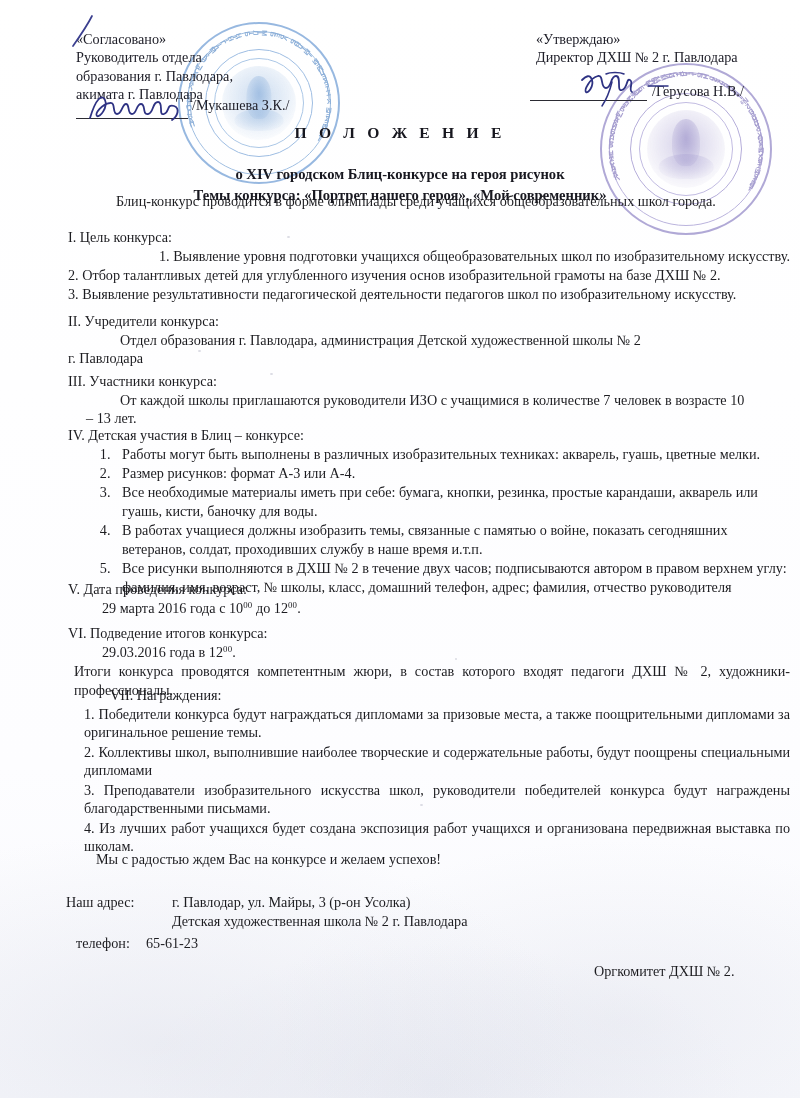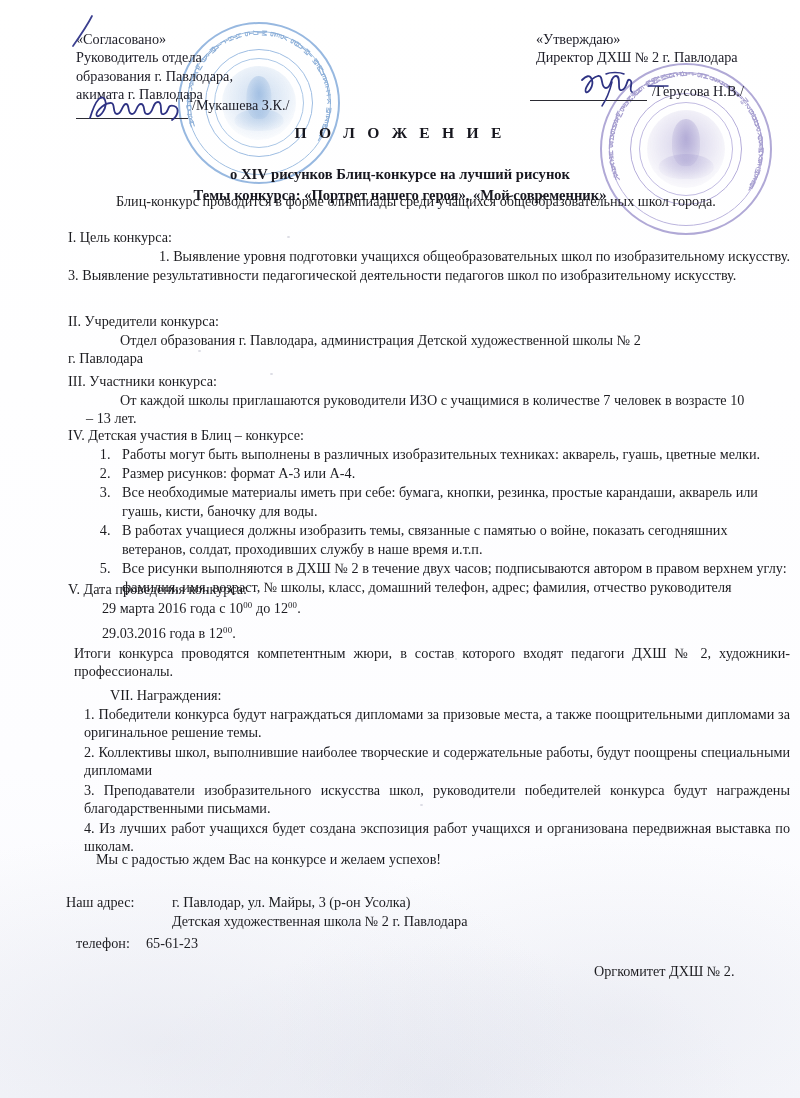--- a/index.html
+++ b/index.html
@@ -455,29 +455,30 @@
     <path d="M6 12 C10 8, 14 6, 16 12 C18 18, 12 26, 10 24 C8 22, 14 10, 22 8
              C28 7, 24 20, 30 20 C36 20, 34 8, 40 8 C46 8, 40 24, 46 22
              C52 20, 50 10, 54 12 C58 14, 52 22, 56 24" stroke="#2e3283" stroke-width="1.8" fill="none" stroke-linecap="round" stroke-linejoin="round"></path>
     <path d="M30 6 C34 4, 44 4, 48 6" stroke="#2e3283" stroke-width="1.6" fill="none" stroke-linecap="round"></path>
     <path d="M36 14 C34 22, 30 32, 26 38" stroke="#2e3283" stroke-width="1.5" fill="none" stroke-linecap="round"></path>
     <path d="M72 18 L92 18" stroke="#2e3283" stroke-width="1.5" fill="none" stroke-linecap="round"></path>
   </svg>
 
   <div class="doc-title">П О Л О Ж Е Н И Е</div>
   <div class="subtitle">
-    <div>о XIV  рисунков Блиц-конкурсе на лучший рисунок</div>
+    <div>о XIV  городском Блиц-конкурсе на героя рисунок</div>
     <div>Темы конкурса: «Портрет нашего героя», «Мой современник»</div>
   </div>
   <div class="intro">Блиц-конкурс проводится в форме олимпиады среди учащихся общеобразовательных школ города.</div>
 
   <div class="sec" style="top:228px;">
     <span class="h">I. Цель конкурса:</span>
     <ol class="list" style="padding-left:0; list-style:none;">
       <li style="padding-left:0;text-align:right;">1. <span>Выявление уровня подготовки учащихся общеобразовательных школ по изобразительному искусству.</span></li>
+      <li style="padding-left:0;">2. <span>Отбор талантливых детей для углубленного изучения основ изобразительной грамоты на базе ДХШ  № 2.</span></li>
       <li style="padding-left:0; text-indent:0;">3. <span>Выявление  результативности педагогической деятельности педагогов школ по изобразительному искусству.</span></li>
     </ol>
   </div>
 
   <div class="sec" style="top:312px;">
     <span class="h">II. Учредители конкурса:</span>
     <span class="ind">Отдел образования г. Павлодара, администрация Детской художественной школы № 2</span>
     <span class="ln">г. Павлодара</span>
   </div>
 
@@ -497,20 +498,21 @@
       <li>Все рисунки выполняются в ДХШ № 2 в течение двух часов; подписываются автором в правом верхнем углу: фамилия, имя, возраст, № школы, класс, домашний телефон, адрес; фамилия, отчество руководителя</li>
     </ol>
   </div>
 
   <div class="sec" style="top:580px;">
     <span class="h">V. Дата проведения конкурса:</span>
     <span class="ind" style="padding-left:34px;"><span>29 марта 2016 года с 10</span><sup>00</sup><span> до 12</span><sup>00</sup><span>.</span></span>
   </div>
 
   <div class="sec" style="top:624px;">
+    <span class="h">VI. Подведение итогов конкурса:</span>
     <span class="ind" style="padding-left:34px;"><span>29.03.2016 года в 12</span><sup>00</sup><span>.</span></span>
     <span class="ln" style="display:block; text-align:justify; padding-left:6px; margin-top:1px;">Итоги конкурса  проводятся  компетентным жюри, в состав которого  входят педагоги ДХШ № 2, художники-профессионалы.</span>
   </div>
 
   <div class="sec" style="top:686px;">
     <span class="h" style="padding-left:8px;margin-left:34px;">VII. Награждения:</span>
     <ul class="man-list">
       <li>1. Победители конкурса будут награждаться дипломами за призовые места, а также поощрительными дипломами за оригинальное решение темы.</li>
       <li>2. Коллективы школ, выполнившие наиболее творческие и содержательные работы, будут поощрены специальными дипломами</li>
       <li>3. Преподаватели изобразительного искусства школ, руководители победителей конкурса будут награждены благодарственными письмами.</li>

